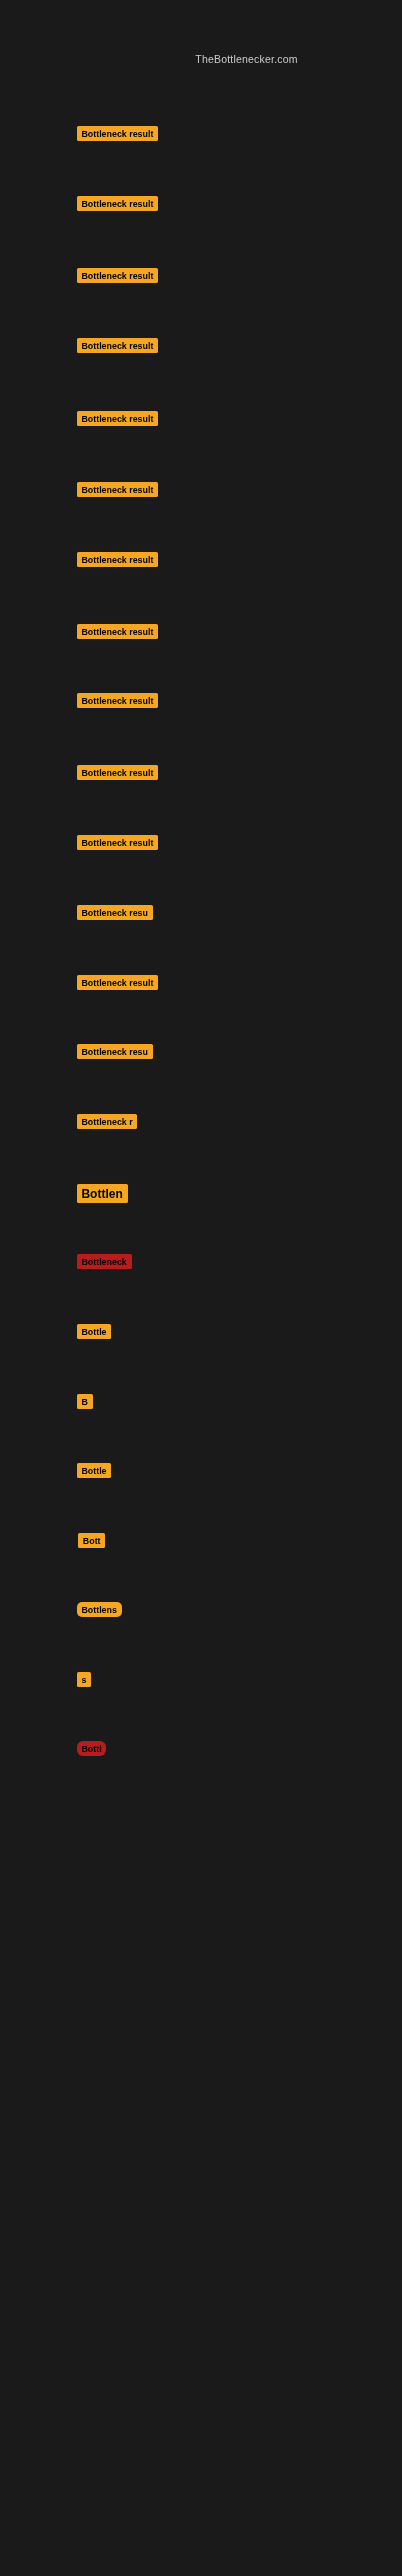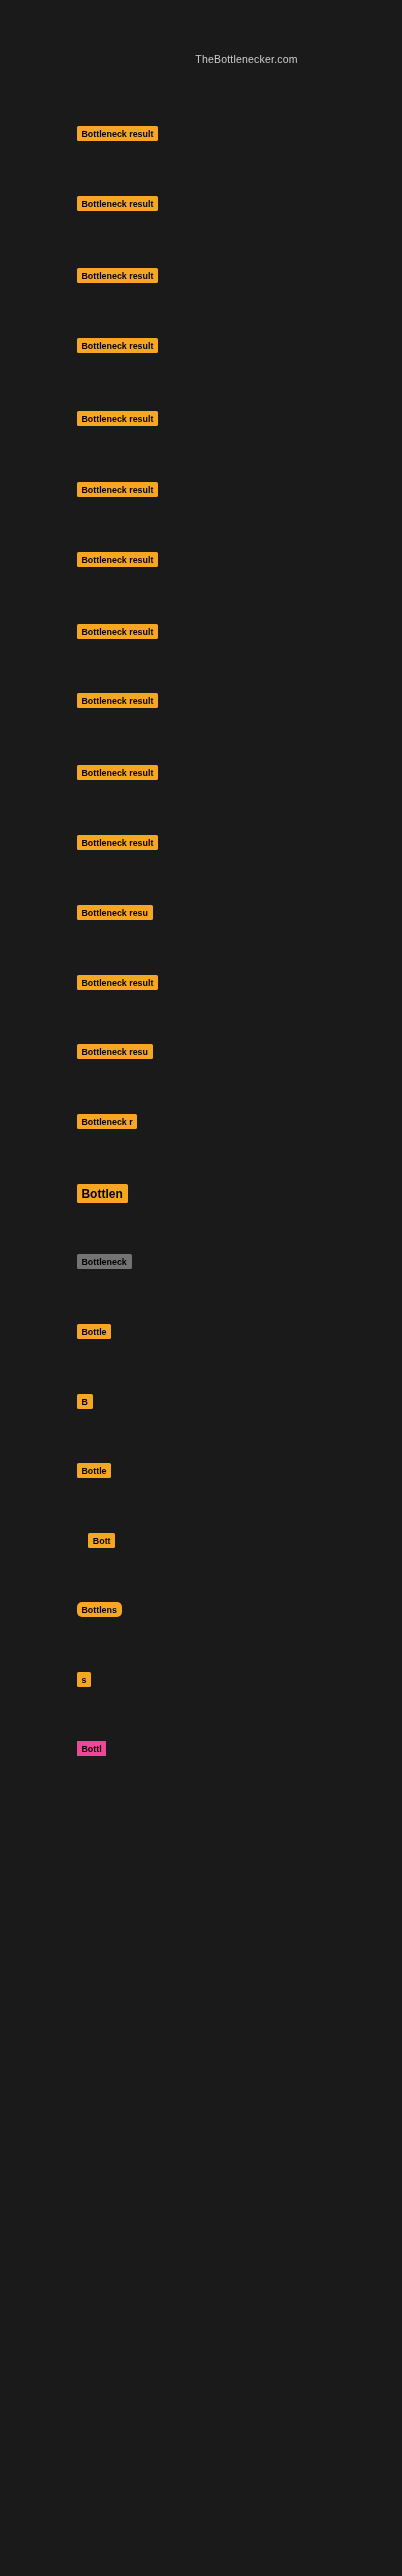--- a/index.html
+++ b/index.html
@@ -35,24 +35,24 @@
       <div style="position: absolute; top: 448px; left: 1.6px; background-color: rgb(245, 166, 35); color: rgb(0, 0, 0); font-size: 8.9px; font-weight: bold; font-family: Arial, sans-serif; padding: 2.4px 4.8px; border-radius: 1.6px; white-space: nowrap; overflow: hidden; max-width: 97px;">Bottleneck result</div>
       <div style="position: absolute; top: 520px; left: 1.6px; background-color: rgb(245, 166, 35); color: rgb(0, 0, 0); font-size: 8.9px; font-weight: bold; font-family: Arial, sans-serif; padding: 2.4px 4.8px; border-radius: 1.6px; white-space: nowrap; overflow: hidden; max-width: 97px;">Bottleneck result</div>
       <div style="position: absolute; top: 589px; left: 1.6px; background-color: rgb(245, 166, 35); color: rgb(0, 0, 0); font-size: 8.9px; font-weight: bold; font-family: Arial, sans-serif; padding: 2.4px 4.8px; border-radius: 1.6px; white-space: nowrap; overflow: hidden; max-width: 97px;">Bottleneck result</div>
       <div style="position: absolute; top: 661px; left: 1.6px; background-color: rgb(245, 166, 35); color: rgb(0, 0, 0); font-size: 8.9px; font-weight: bold; font-family: Arial, sans-serif; padding: 2.4px 4.8px; border-radius: 1.6px; white-space: nowrap; overflow: hidden; max-width: 97px;">Bottleneck result</div>
       <div style="position: absolute; top: 731px; left: 1.6px; background-color: rgb(245, 166, 35); color: rgb(0, 0, 0); font-size: 8.9px; font-weight: bold; font-family: Arial, sans-serif; padding: 2.4px 4.8px; border-radius: 1.6px; white-space: nowrap; overflow: hidden; max-width: 97px;">Bottleneck result</div>
       <div style="position: absolute; top: 801px; left: 1.6px; background-color: rgb(245, 166, 35); color: rgb(0, 0, 0); font-size: 8.9px; font-weight: bold; font-family: Arial, sans-serif; padding: 2.4px 4.8px; border-radius: 1.6px; white-space: nowrap; overflow: hidden; max-width: 87px;">Bottleneck resu</div>
       <div style="position: absolute; top: 871px; left: 1.6px; background-color: rgb(245, 166, 35); color: rgb(0, 0, 0); font-size: 8.9px; font-weight: bold; font-family: Arial, sans-serif; padding: 2.4px 4.8px; border-radius: 1.6px; white-space: nowrap; overflow: hidden; max-width: 95px;">Bottleneck result</div>
       <div style="position: absolute; top: 940px; left: 1.6px; background-color: rgb(245, 166, 35); color: rgb(0, 0, 0); font-size: 8.9px; font-weight: bold; font-family: Arial, sans-serif; padding: 2.4px 4.8px; border-radius: 1.6px; white-space: nowrap; overflow: hidden; max-width: 85px;">Bottleneck resu</div>
       <div style="position: absolute; top: 1010px; left: 1.6px; background-color: rgb(245, 166, 35); color: rgb(0, 0, 0); font-size: 8.9px; font-weight: bold; font-family: Arial, sans-serif; padding: 2.4px 4.8px; border-radius: 1.6px; white-space: nowrap; overflow: hidden; max-width: 68px;">Bottleneck r</div>
       <div style="position: absolute; top: 1080px; left: 1.6px; background-color: rgb(245, 166, 35); color: rgb(0, 0, 0); font-size: 12px; font-weight: bold; font-family: Arial, sans-serif; padding: 2.4px 4.8px; border-radius: 1.6px; white-space: nowrap; overflow: hidden; max-width: 52px; text-align: right;">Bottlen</div>
-      <div style="position: absolute; top: 1150px; left: 1.6px; background-color: #737373; color: rgb(0, 0, 0); font-size: 8.9px; font-weight: bold; font-family: Arial, sans-serif; padding: 2.4px 4.8px; border-radius: 1.6px; white-space: nowrap; overflow: hidden; max-width: 63px;">Bottleneck</div>
+      <div style="position: absolute; top: 1150px; left: 1.6px; background-color: #b91c1c; color: rgb(0, 0, 0); font-size: 8.9px; font-weight: bold; font-family: Arial, sans-serif; padding: 2.4px 4.8px; border-radius: 1.6px; white-space: nowrap; overflow: hidden; max-width: 63px;">Bottleneck</div>
       <div style="position: absolute; top: 1220px; left: 1.6px; background-color: rgb(245, 166, 35); color: rgb(0, 0, 0); font-size: 8.9px; font-weight: bold; font-family: Arial, sans-serif; padding: 2.4px 4.8px; border-radius: 1.6px; white-space: nowrap; overflow: hidden; max-width: 47px;">Bottle</div>
       <div style="position: absolute; top: 1290px; left: 1.6px; background-color: rgb(245, 166, 35); color: rgb(0, 0, 0); font-size: 8.9px; font-weight: bold; font-family: Arial, sans-serif; padding: 2.4px 4.8px; border-radius: 1.6px; white-space: nowrap; overflow: hidden; max-width: 22.5px;">B</div>
       <div style="position: absolute; top: 1359px; left: 1.6px; background-color: rgb(245, 166, 35); color: rgb(0, 0, 0); font-size: 8.9px; font-weight: bold; font-family: Arial, sans-serif; padding: 2.4px 4.8px; border-radius: 1.6px; white-space: nowrap; overflow: hidden; max-width: 45px;">Bottle</div>
-      <div style="position: absolute; top: 1429px; left: 13px; background-color: rgb(245, 166, 35); color: rgb(0, 0, 0); font-size: 8.9px; font-weight: bold; font-family: Arial, sans-serif; padding: 2.4px 4.8px; border-radius: 1.6px; white-space: nowrap; overflow: hidden; max-width: 37px;">Bott</div>
+      <div style="position: absolute; top: 1429px; left: 3px; background-color: rgb(245, 166, 35); color: rgb(0, 0, 0); font-size: 8.9px; font-weight: bold; font-family: Arial, sans-serif; padding: 2.4px 4.8px; border-radius: 1.6px; white-space: nowrap; overflow: hidden; max-width: 37px;">Bott</div>
       <div style="position: absolute; top: 1498px; left: 1.6px; background-color: rgb(245, 166, 35); color: rgb(0, 0, 0); font-size: 8.9px; font-weight: bold; font-family: Arial, sans-serif; padding: 2.4px 4.8px; border-radius: 5px; white-space: nowrap; overflow: hidden; max-width: 52px;">Bottlens</div>
       <div style="position: absolute; top: 1568px; left: 1.6px; background-color: rgb(245, 166, 35); color: rgb(0, 0, 0); font-size: 8.9px; font-weight: bold; font-family: Arial, sans-serif; padding: 2.4px 4.8px; border-radius: 1.6px; white-space: nowrap; overflow: hidden; max-width: 17.7px;">s</div>
-      <div style="position: absolute; top: 1637px; left: 1.6px; background-color: #ec4899; color: rgb(0, 0, 0); font-size: 8.9px; font-weight: bold; font-family: Arial, sans-serif; padding: 2.4px 4.8px; border-radius: 0; white-space: nowrap; overflow: hidden; max-width: 39px;">Bottl</div>
+      <div style="position: absolute; top: 1637px; left: 1.6px; background-color: #b91c1c; color: rgb(0, 0, 0); font-size: 8.9px; font-weight: bold; font-family: Arial, sans-serif; padding: 2.4px 4.8px; border-radius: 6px; white-space: nowrap; overflow: hidden; max-width: 39px;">Bottl</div>
     </div>
 
 </div>
 
 
 </body></html>

